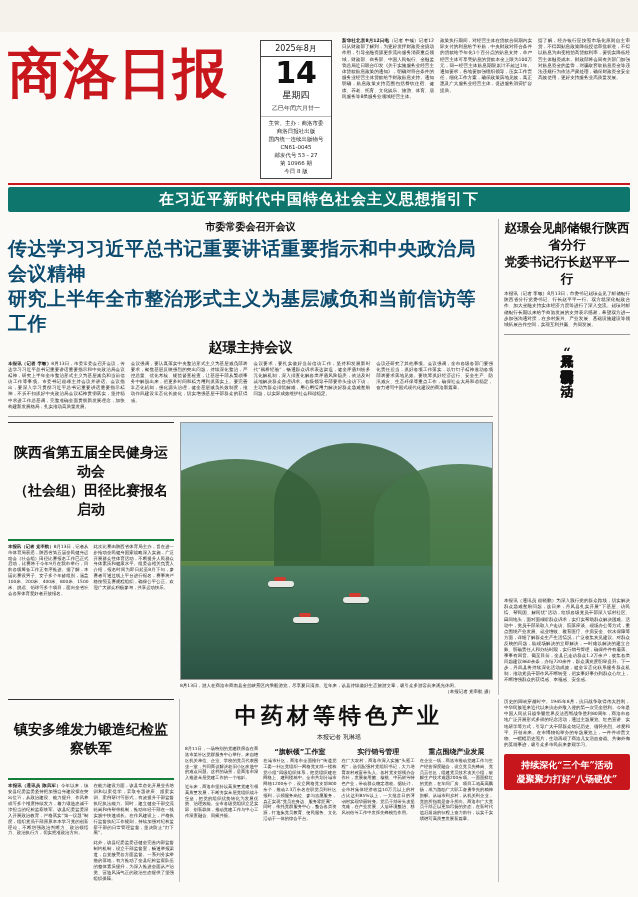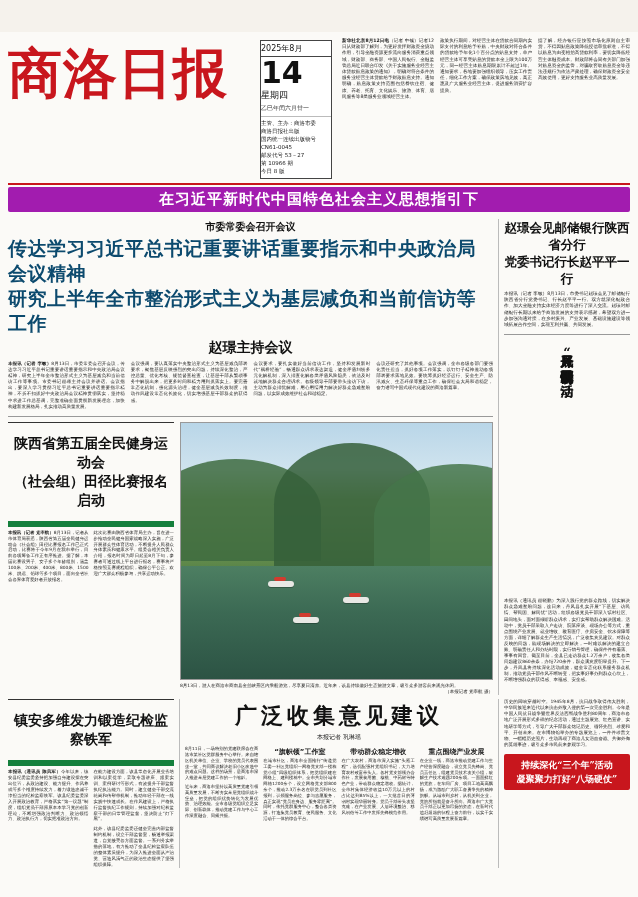--- a/index.html
+++ b/index.html
@@ -23,41 +23,41 @@
   .logo-pinyin{
     font-size:12px;letter-spacing:3px;color:#c8161d;font-weight:bold;
     margin-top:4px;border-top:1px solid #c8161d;border-bottom:1px solid #c8161d;
     display:inline-block;padding:1px 0;width:224px;text-align:center;
   }
   .logo-site{font-size:8.5px;color:#222;margin-top:10px;}
   .logo-site b{color:#c8161d;}
 
   .date-box{
     width:72px;flex:0 0 72px;border:1px solid #444;margin:2px 6px 0 2px;
-    text-align:left;box-sizing:border-box;padding-bottom:3px;background:#fff;
+    text-align:center;box-sizing:border-box;padding-bottom:3px;background:#fff;
   }
   .date-box .ymd{font-size:8px;border-bottom:1px solid #444;padding:2px 0;}
   .date-box .day{font-size:30px;font-weight:bold;line-height:32px;}
   .date-box .wk{font-size:9px;}
   .date-box .lunar{font-size:6px;color:#333;margin-top:2px;}
   .date-box .meta{font-size:5.5px;line-height:8px;color:#222;margin-top:3px;border-top:1px solid #bbb;padding-top:2px;}
 
   .top-news{flex:1;padding-left:4px;}
   .top-headline{
     font-family:"DejaVu Serif","Liberation Serif",serif;
     font-weight:bold;font-size:15px;color:#c8161d;line-height:18px;margin-bottom:3px;
   }
   .top-cols{display:flex;gap:6px;}
   .top-col{flex:1;font-size:4.6px;line-height:6.2px;text-align:justify;color:#222;}
   .top-col .lead{font-weight:bold;}
 
   
   .banner-wrap{padding:2px 8px 3px 8px;}
   .banner{
-    background:#a21caf;color:#fff;text-align:center;font-weight:bold;
+    background:#0f766e;color:#fff;text-align:center;font-weight:bold;
     font-family:"DejaVu Serif","Liberation Serif",serif;
     font-size:15px;padding:3px 0;letter-spacing:1px;
     border-radius:2px;
   }
   .rule{border-top:2px solid #c8161d;margin:3px 8px 0 8px;}
 
   
   .body-wrap{display:flex;padding:4px 8px 0 8px;box-sizing:border-box;}
   .col-left{flex:1;padding-right:5px;}
   .col-right{width:126px;flex:0 0 126px;border-left:1px solid #bbb;padding-left:5px;}
@@ -76,21 +76,21 @@
 
   .sec-divider{border-top:1px solid #999;margin:6px 0 5px 0;}
 
   
   .mid{display:flex;gap:6px;margin-top:4px;}
   .mid-left{width:166px;flex:0 0 166px;}
   .mid-right{flex:1;}
   .box-head{
     font-family:"DejaVu Serif","Liberation Serif",serif;
     font-weight:bold;font-size:14px;line-height:19px;text-align:center;color:#111;
-    border-top:1px solid #333;border-bottom:6px solid #15803d;padding:11px 0;
+    border-top:1px solid #333;border-bottom:2px solid #15803d;padding:20px 0;
   }
   .box-body{display:flex;gap:5px;margin-top:3px;}
   .box-body .acol{font-size:4.4px;line-height:5.9px;}
 
   .photo{
     width:100%;height:258px;border:1px solid #999;box-sizing:border-box;
     background:linear-gradient(#b9d6e8 0%,#cfe3ee 18%,#8fae6d 30%,#6d9450 48%,#4e7b44 62%,#2f5f3c 78%,#24492f 100%);
     position:relative;overflow:hidden;
   }
   .photo .water{position:absolute;left:0;right:0;bottom:0;height:44%;
@@ -267,34 +267,34 @@
         </div>
         <div class="acol">
           <span>在能力建设方面，该县常态化开展业务培训和以案促学，采取专题讲座、跟案实训、案例研讨等形式，有效提升干部监督执纪执法能力。同时，建立健全干部交流轮岗和传帮带机制，推动年轻干部在一线实践中快速成长。在作风建设上，严格执行监督执纪工作规则，持续加强对纪检监察干部的日常管理监督，坚决防止“灯下黑”。</span>
           <div style="height:4px"></div>
           <span>此外，该县纪委监委还健全完善内部监督制约机制，设立干部监督室，畅通举报渠道，自觉接受各方面监督。一系列务实举措的落地，有力推动了全县纪检监察队伍的整体素质提升，为深入推进全面从严治党、营造风清气正的政治生态提供了坚强组织保障。</span>
         </div>
       </div>
     </div>
 
     <div class="bc">
-      <div class="big-center-head">广泛收集意见建议</div>
+      <div class="big-center-head">中药材等特色产业</div>
       <div class="byline">本报记者 巩琳瑶</div>
       <div class="bcols">
         <div class="acol">
           <span>8月11日，一场特别的党建联席会在商洛市某社区党群服务中心举行。来自辖区机关单位、企业、学校的党员代表围坐一堂，共同商议解决老旧小区改造中的难点问题。这样的场景，是商洛市深入推进基层党建工作的一个缩影。</span>
           <div style="height:3px"></div>
           <span>近年来，商洛市坚持以高质量党建引领高质量发展，不断夯实基层党组织战斗堡垒，把党的组织优势转化为发展优势、治理效能。全市各级党组织立足实际、创新载体，推动党建工作与中心工作深度融合、同频共振。</span>
         </div>
         <div class="acol">
           <div class="sub-h">“旗帜领”工作室</div>
           <span>在城市社区，商洛市全面推行“街道党工委—社区党组织—网格党支部—楼栋党小组”四级组织体系，把党组织建在网格上、建到楼栋中。全市共划分城市网格1200余个，设立网格党支部800余个，推动2.3万余名在职党员到社区报到，认领服务岗位、参与志愿服务，真正实现“党员在身边、服务零距离”。同时，依托党群服务中心，整合各类资源，打造集党员教育、便民服务、文化活动于一体的综合平台。</span>
         </div>
         <div class="acol">
-          <div class="sub-h">带动群众稳定增收</div>
+          <div class="sub-h">实行销号管理</div>
           <span>在广大农村，商洛市深入实施“头雁工程”，选优配强村党组织书记，大力培育农村致富带头人。各村党支部领办合作社，发展食用菌、核桃、中药材等特色产业，带动群众稳定增收。据统计，全市村集体经济收益10万元以上的村占比达到85%以上，一大批昔日的薄弱村实现华丽转身。党员干部带头攻坚克难，在产业发展、人居环境整治、移风易俗等工作中发挥先锋模范作用。</span>
         </div>
         <div class="acol">
           <div class="sub-h">重点围绕产业发展</div>
           <span>在企业一线，商洛市推动党建工作与生产经营深度融合，设立党员先锋岗、党员责任区，组建党员技术攻关小组，破解生产技术难题200余项。一面面鲜红的党旗，在车间厂房、项目工地高高飘扬，成为激励广大职工奋勇争先的精神旗帜。从城市到乡村，从机关到企业，党旗所指就是奋斗所向。商洛市广大党员干部正以更加昂扬的姿态，在新时代追赶超越的征程上奋力前行，以实干实绩谱写高质量发展新篇章。</span>
         </div>
       </div>
     </div>
 
     <div class="br">

